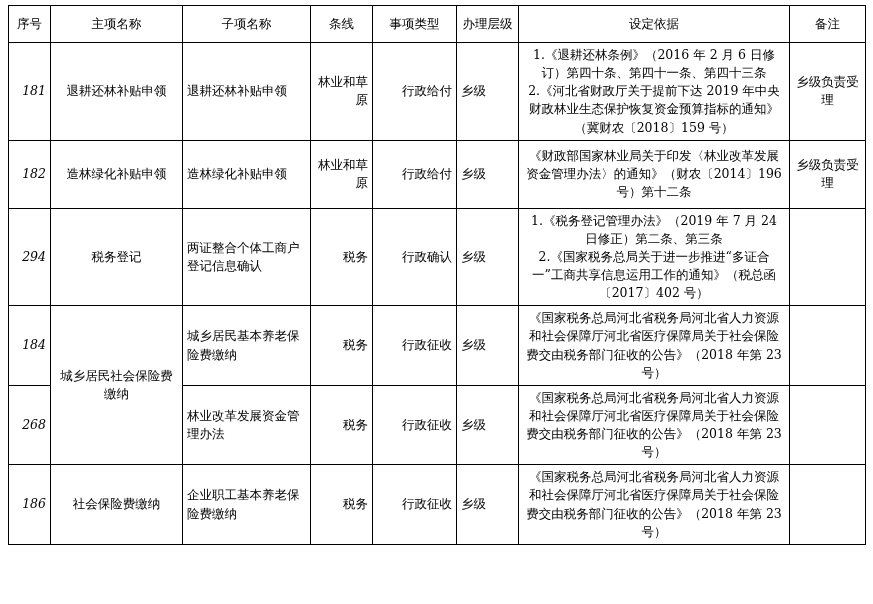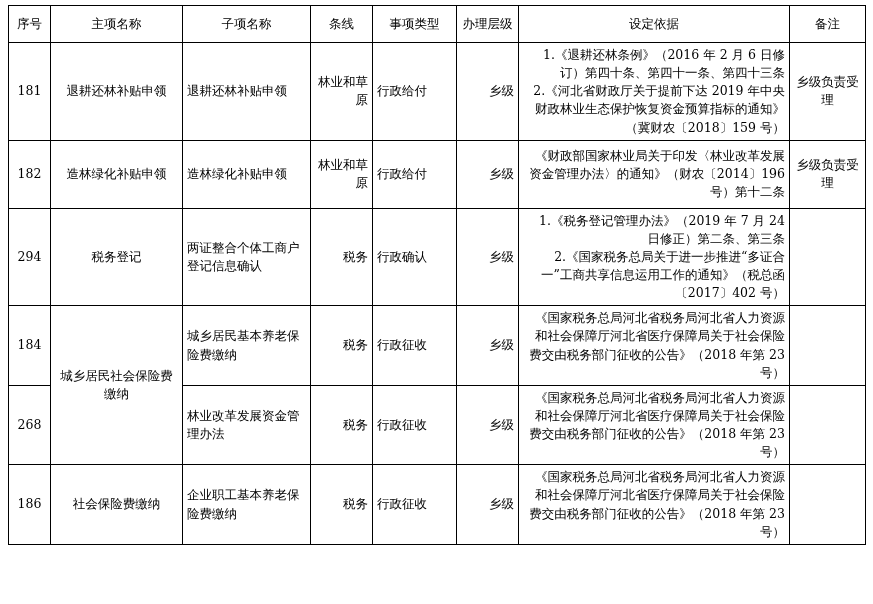--- a/index.html
+++ b/index.html
@@ -45,27 +45,27 @@
   
   col.c-seq    { width: 42px; }
   col.c-main   { width: 132px; }
   col.c-sub    { width: 128px; }
   col.c-line   { width: 62px; }
   col.c-type   { width: 84px; }
   col.c-level  { width: 62px; }
   col.c-basis  { width: 271px; }
   col.c-note   { width: 76px; }
 
-  td.seq     { text-align: center; font-size: 12.5px; }
+  td.seq     { text-align: right; font-size: 12.5px; font-style: italic; }
   td.main    { text-align: center; }
   td.sub     { text-align: left; padding-left: 6px; }
   td.line    { text-align: right; }
-  td.type    { text-align: left; }
-  td.level   { text-align: right; }
-  td.basis   { text-align: right; padding-left: 6px; padding-right: 5px; }
+  td.type    { text-align: right; }
+  td.level   { text-align: left; }
+  td.basis   { text-align: center; padding-left: 6px; padding-right: 5px; }
   td.note    { text-align: center; padding-left: 5px; }
 
   .basis-line { display: block; }
 </style>
 </head>
 <body>
 
 <div id="sheet">
   <table class="doc-table">
     <colgroup>

